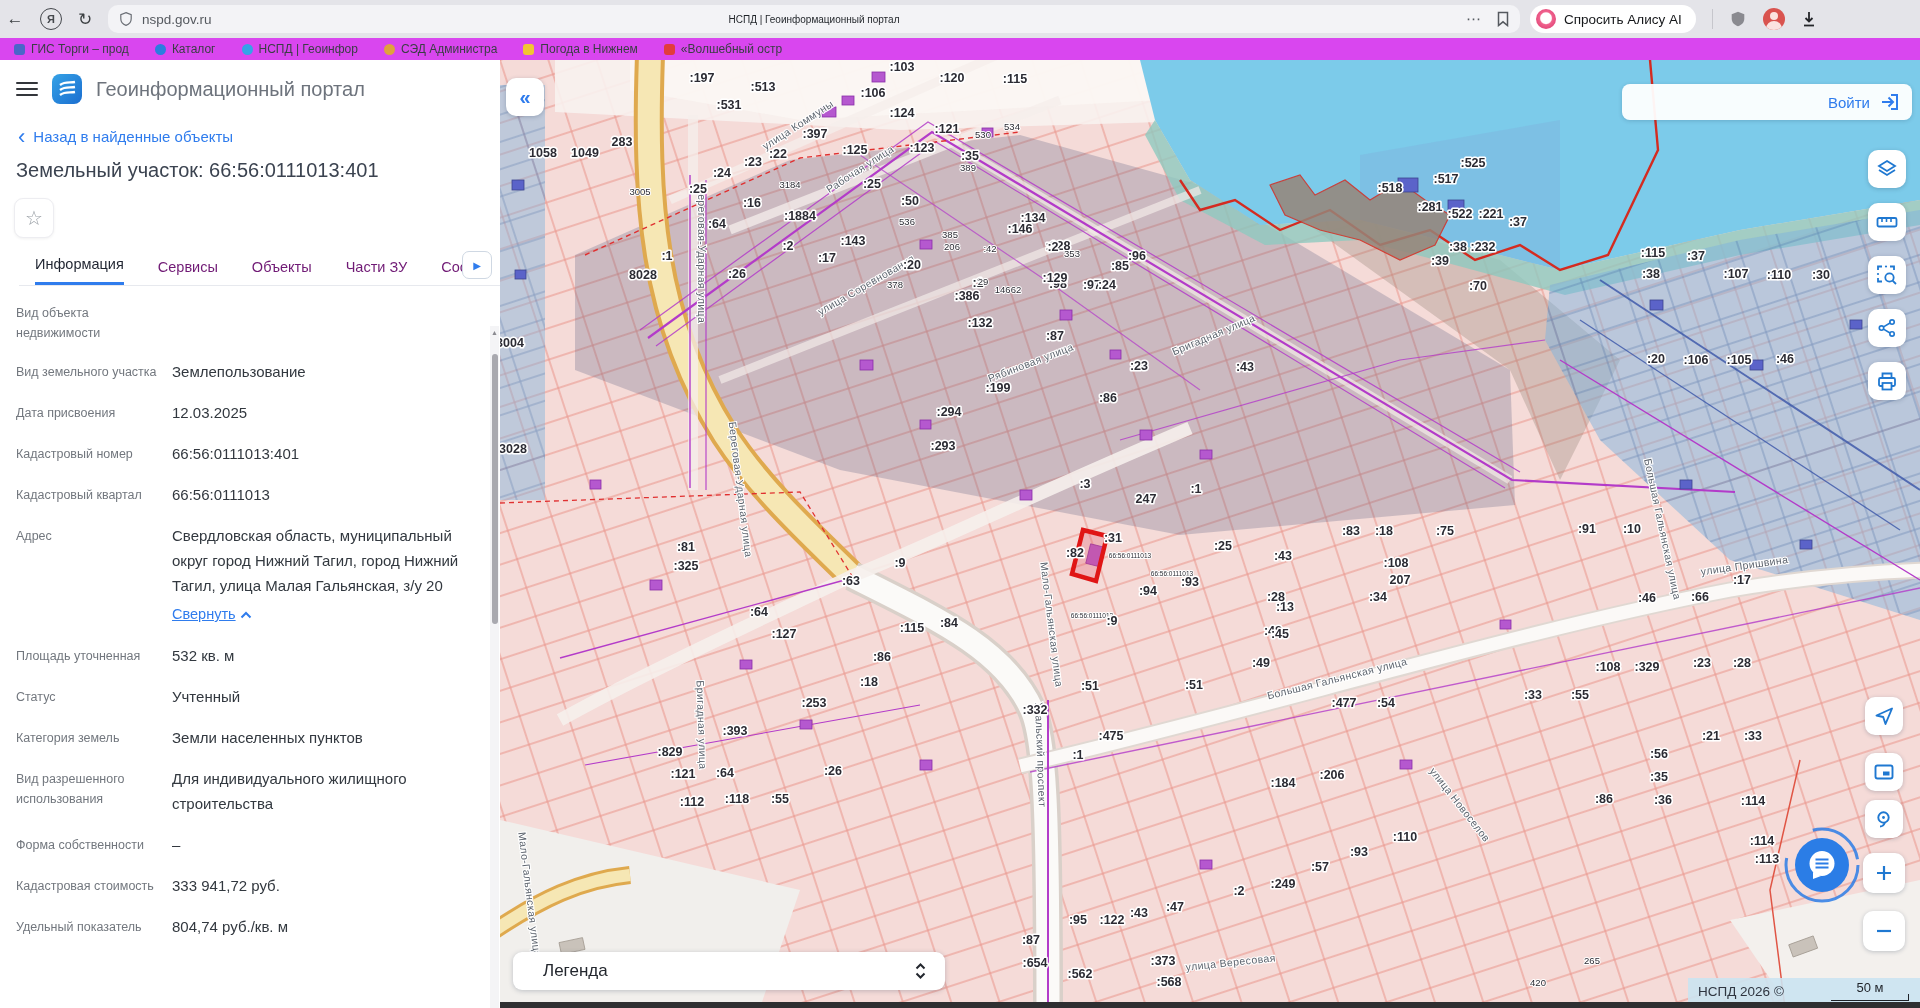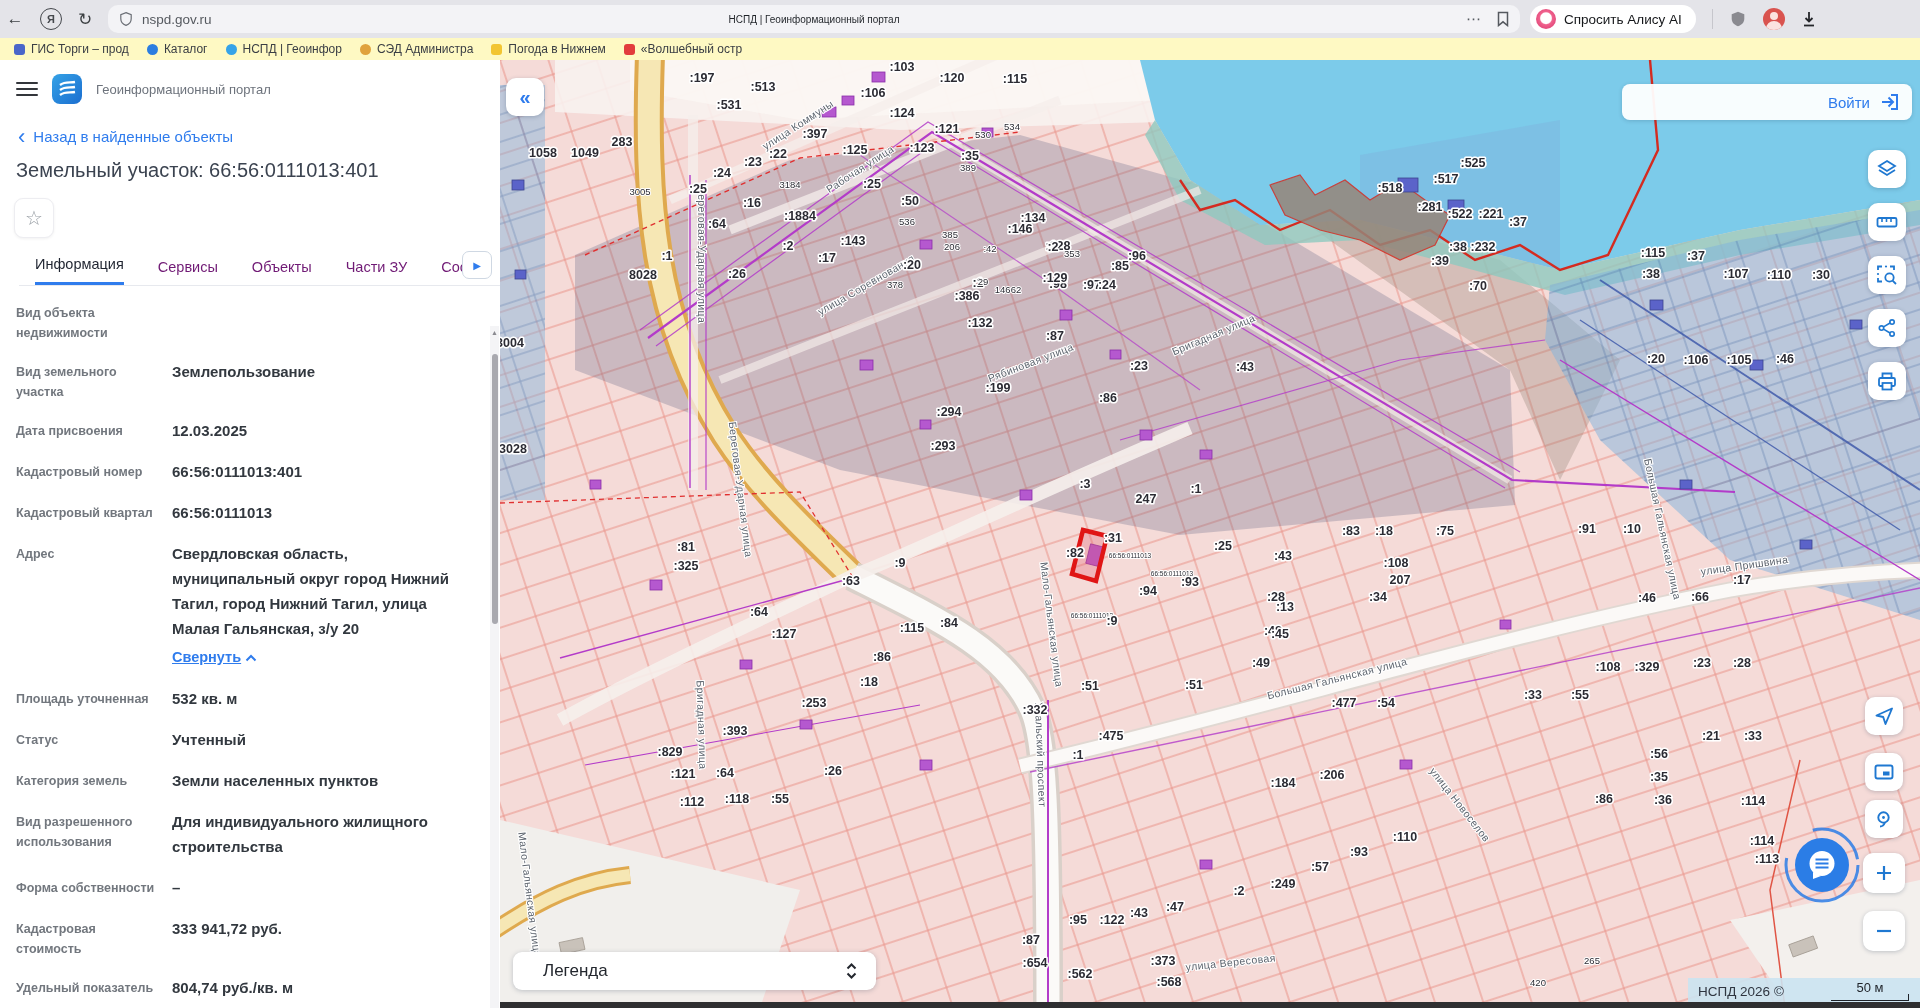--- a/index.html
+++ b/index.html
@@ -15,54 +15,54 @@
   .pillright{position:absolute;right:10px;display:flex;align-items:center;gap:14px;color:#55595f;}
   .alice{height:28px;background:#fff;border-radius:14px;display:flex;align-items:center;gap:8px;padding:0 14px 0 6px;margin-left:10px;font-size:13.5px;color:#15171a;}
   .alice-ic{width:20px;height:20px;border-radius:50%;background:radial-gradient(circle at 50% 46%,#ffffff 36%,#f0628d 44%,#d6336c 100%);}
   .chrome-right{display:flex;align-items:center;gap:16px;margin-left:16px;}
   .vdiv{width:1px;height:20px;background:#c6c6cc;}
   .avatar{width:22px;height:22px;border-radius:50%;background:#d9534f;position:relative;overflow:hidden;}
   .avatar::before{content:"";position:absolute;left:7px;top:4px;width:8px;height:8px;border-radius:50%;background:#fbe3e0;}
   .avatar::after{content:"";position:absolute;left:3px;top:13px;width:16px;height:10px;border-radius:8px 8px 0 0;background:#fbe3e0;}
 
   
-  .bookbar{position:absolute;left:0;top:38px;width:1920px;height:22px;background:#fef9c3;display:flex;align-items:center;gap:18px;padding-left:14px;}
+  .bookbar{position:absolute;left:0;top:38px;width:1920px;height:22px;background:#d946ef;display:flex;align-items:center;gap:26px;padding-left:14px;}
   .bm{display:flex;align-items:center;gap:6px;font-size:12px;color:#3a3e44;white-space:nowrap;}
   .bm i{width:11px;height:11px;border-radius:3px;display:inline-block;}
 
   
   .panel{position:absolute;left:0;top:60px;width:500px;height:948px;background:#fff;overflow:hidden;z-index:5;}
   .phead{display:flex;align-items:center;gap:14px;padding:14px 16px 0 16px;}
   .burger{width:22px;height:15px;display:flex;flex-direction:column;justify-content:space-between;cursor:pointer;}
   .burger span{height:2.4px;background:#33363b;border-radius:2px;}
   .nspd-logo{width:30px;height:30px;border-radius:8px;background:linear-gradient(135deg,#35a2e6,#1b6ed0);flex:0 0 auto;}
-  .portal-title{font-size:13px;color:#6d737c;}
+  .portal-title{font-size:20px;color:#6d737c;}
   .backrow{display:flex;align-items:center;gap:8px;padding:24px 16px 0 18px;color:#2f7ced;font-size:15px;cursor:pointer;}
   .backrow .chev{font-size:22px;line-height:14px;}
   .ptitle{padding:14px 16px 0 16px;font-size:20px;font-weight:500;color:#3b4350;}
   .starbtn{margin:16px 0 0 14px;width:40px;height:40px;border:1px solid #ededf1;border-radius:9px;background:#fff;box-shadow:0 1px 3px rgba(0,0,0,.06);font-size:20px;color:#9aa0a6;display:flex;align-items:center;justify-content:center;cursor:pointer;}
   .tabs{display:flex;align-items:flex-end;gap:34px;padding:18px 16px 0 16px;border-bottom:1px solid #e7e9ee;position:relative;margin-left:19px;}
   .tab{font-size:14.5px;color:#701a75;padding-bottom:10px;cursor:pointer;white-space:nowrap;}
   .tab.active{color:#1f2430;border-bottom:3px solid #2f7ced;}
   .tabs-next{position:absolute;right:8px;bottom:6px;width:30px;height:28px;border:1px solid #cfd8e3;border-radius:7px;background:#fff;color:#2f7ced;font-size:10px;display:flex;align-items:center;justify-content:center;cursor:pointer;}
-  .fields{padding:14px 40px 0 16px;font-weight:bold;}
+  .fields{padding:14px 40px 0 16px;}
   .frow{display:flex;gap:8px;margin-bottom:16px;}
   .flabel{width:148px;flex:0 0 148px;font-size:12.5px;line-height:20px;color:#72777e;padding-top:3px;}
   .fvalue{flex:1;font-size:15px;line-height:25px;color:#32383f;}
   .collapse-link{display:inline-flex;align-items:center;gap:4px;color:#2f7ced;font-size:14.5px;text-decoration:underline;margin-top:4px;cursor:pointer;}
   .pscroll{position:absolute;right:1px;top:266px;width:9px;height:682px;background:#f4f4f6;}
   .pscroll .up{position:absolute;top:3px;left:0;right:0;text-align:center;font-size:7px;color:#8a8a90;}
   .pscroll .thumb{position:absolute;top:28px;left:1.5px;width:6px;height:270px;background:#a9a9af;border-radius:3px;}
 
   
   .maparea{position:absolute;left:500px;top:60px;width:1420px;height:948px;overflow:hidden;background:#f5dbd8;}
   .mbtn{position:absolute;width:38px;height:38px;background:#fff;border-radius:10px;box-shadow:0 1px 4px rgba(30,50,80,.25);display:flex;align-items:center;justify-content:center;cursor:pointer;}
   .collapse-btn{left:6px;top:18px;color:#2f7ced;font-size:20px;font-weight:bold;}
   .loginbar{position:absolute;left:1122px;top:24px;width:290px;height:36px;background:rgba(255,255,255,.95);border-radius:8px;box-shadow:0 1px 4px rgba(30,50,80,.2);display:flex;align-items:center;justify-content:flex-end;gap:10px;padding:0 12px;color:#2f7ced;font-size:15px;cursor:pointer;}
-  .legend{position:absolute;left:13px;top:892px;width:363px;height:38px;background:#fff;border-radius:9px;box-shadow:0 1px 5px rgba(30,50,80,.25);display:flex;align-items:center;justify-content:space-between;padding:0 18px 0 30px;cursor:pointer;}
+  .legend{position:absolute;left:13px;top:892px;width:432px;height:38px;background:#fff;border-radius:9px;box-shadow:0 1px 5px rgba(30,50,80,.25);display:flex;align-items:center;justify-content:space-between;padding:0 18px 0 30px;cursor:pointer;}
   .legend .t{font-size:17px;color:#23272e;}
   .attrib{position:absolute;left:1188px;top:918px;width:232px;height:26px;background:rgba(203,227,241,.9);display:flex;align-items:center;font-size:13.5px;color:#2f3540;padding:0 10px;}
   .scalebox{margin-left:auto;display:flex;flex-direction:column;align-items:center;width:80px;}
   .scalebox .lab{font-size:13px;color:#1e2228;line-height:13px;}
   .scalebox .bar{width:78px;height:7px;border-bottom:1.6px solid #1e2228;border-right:1.6px solid #1e2228;}
   .chatwrap{position:absolute;left:1283px;top:766px;width:78px;height:78px;}
   .bottomstrip{position:absolute;left:0;top:1002px;width:1920px;height:6px;background:#2f2f31;}
   svg text{user-select:none;}
 </style>
 </head>

